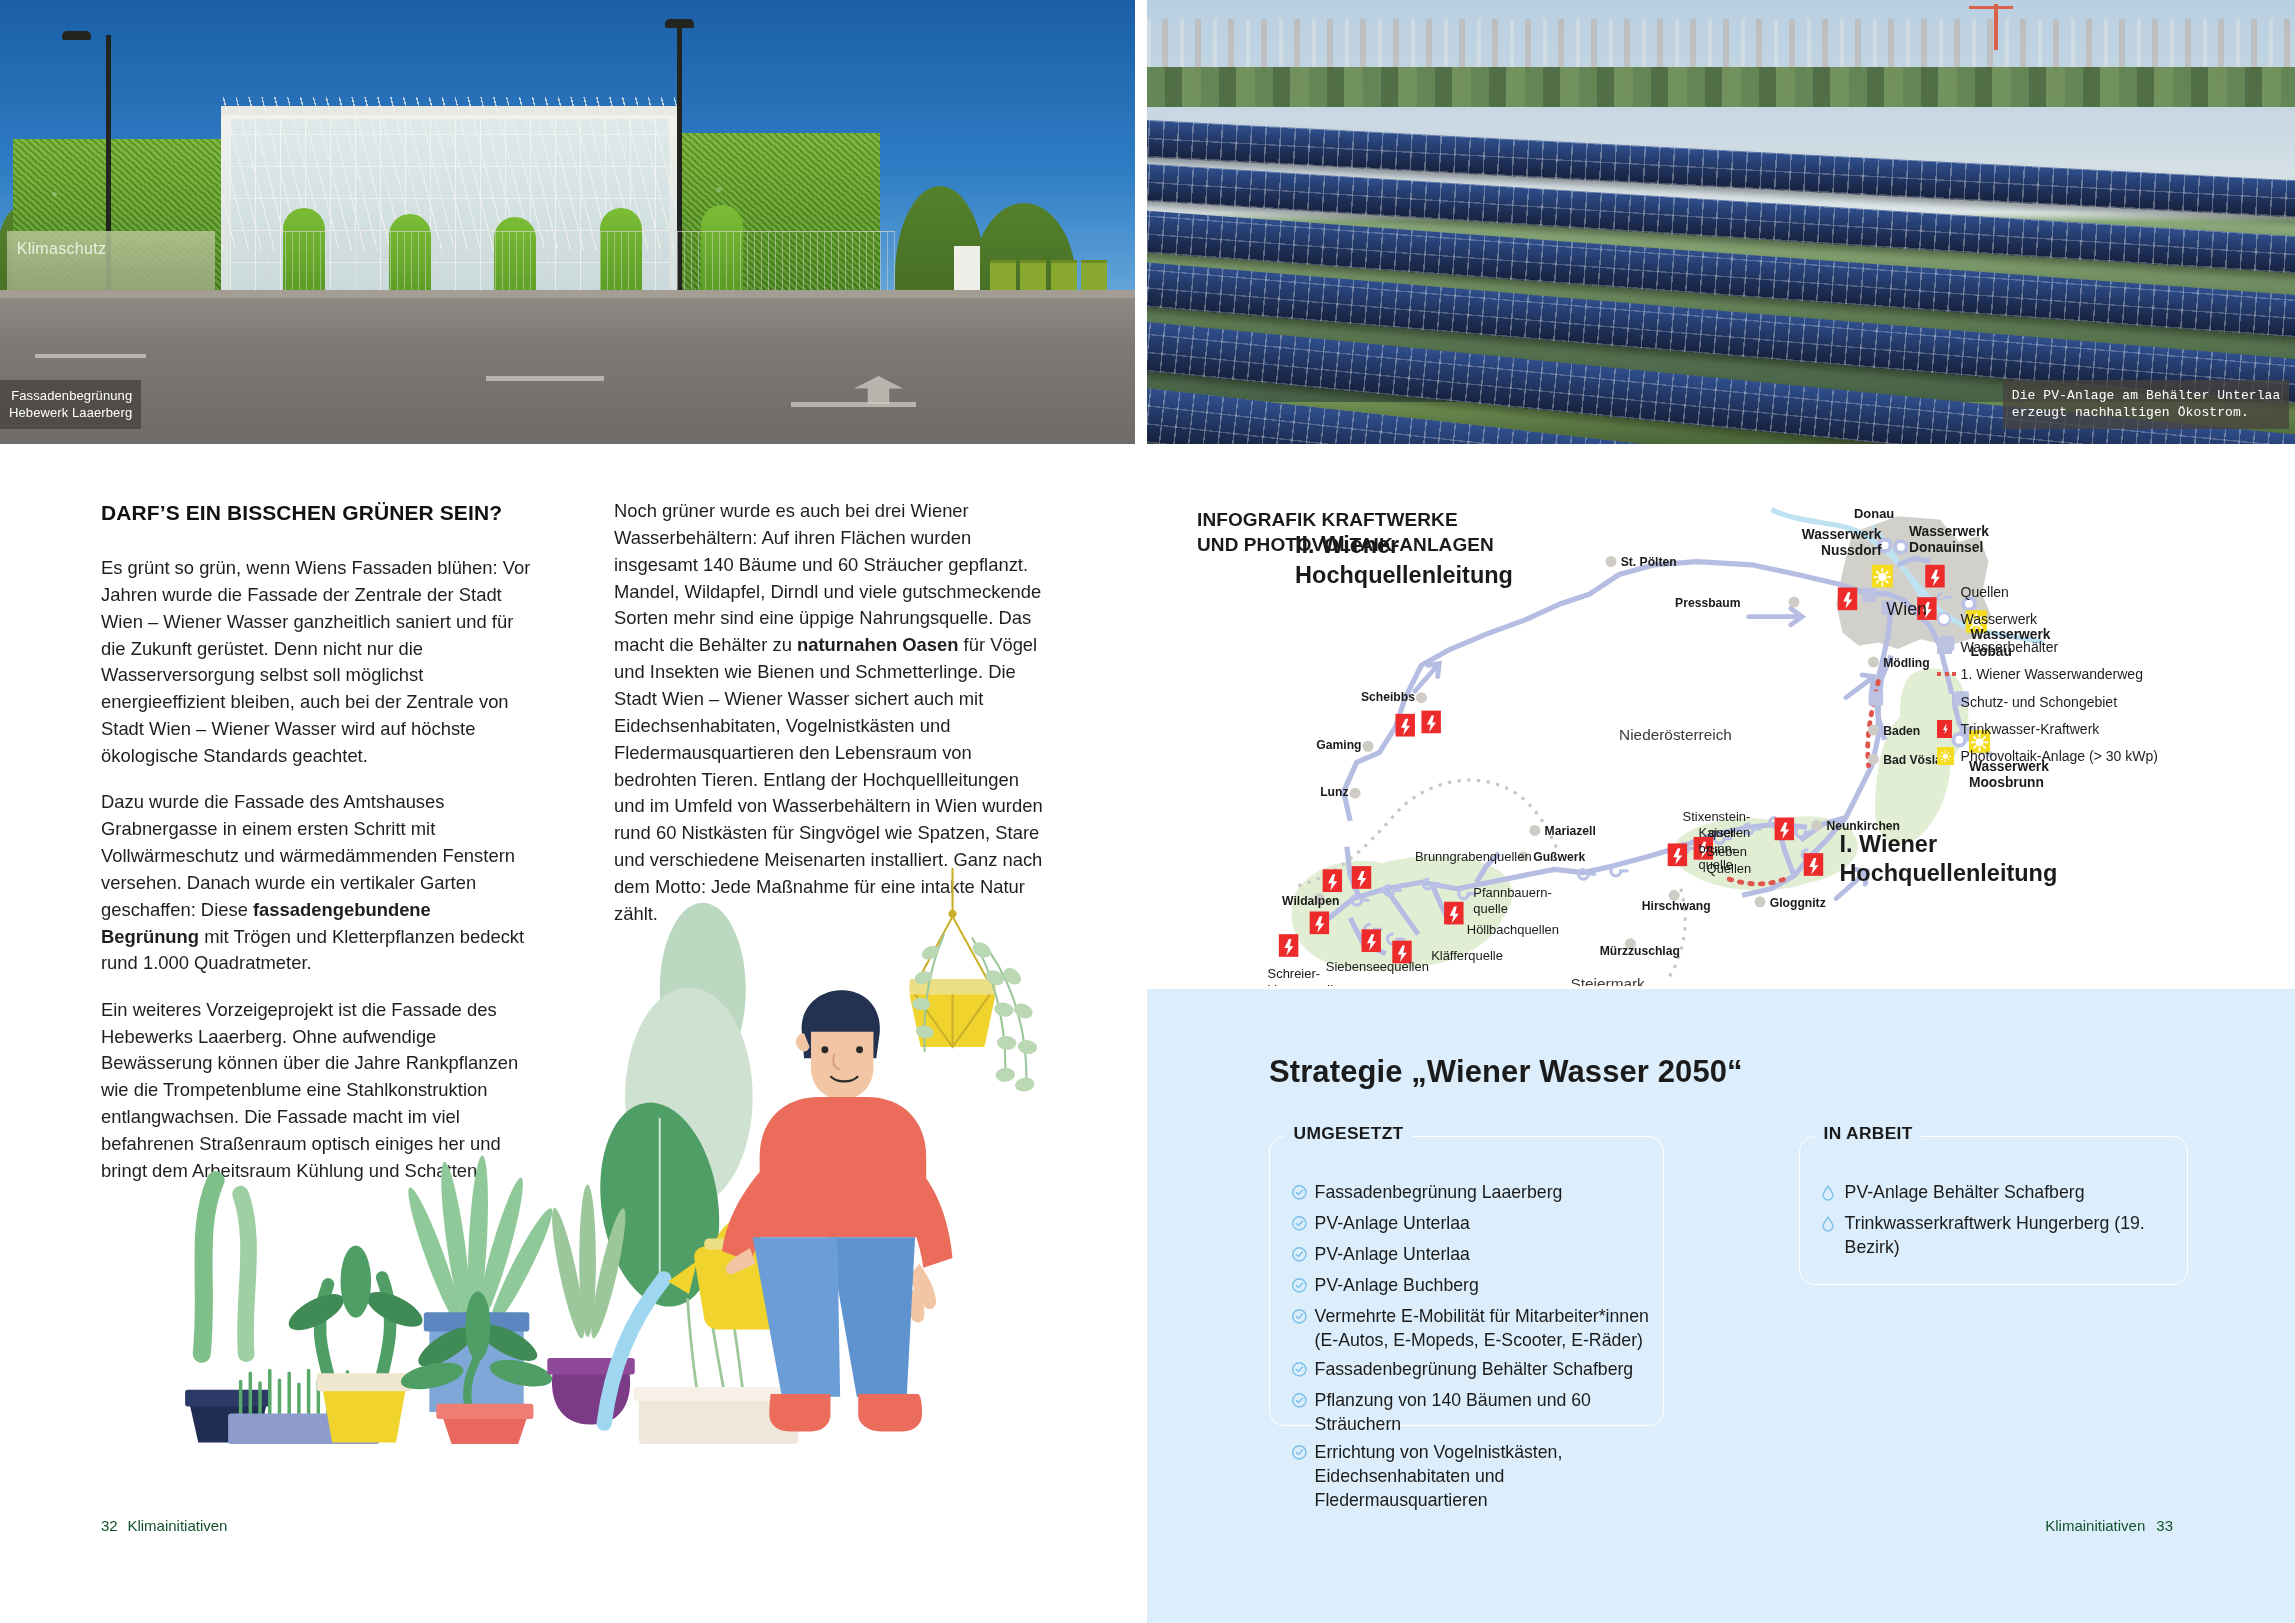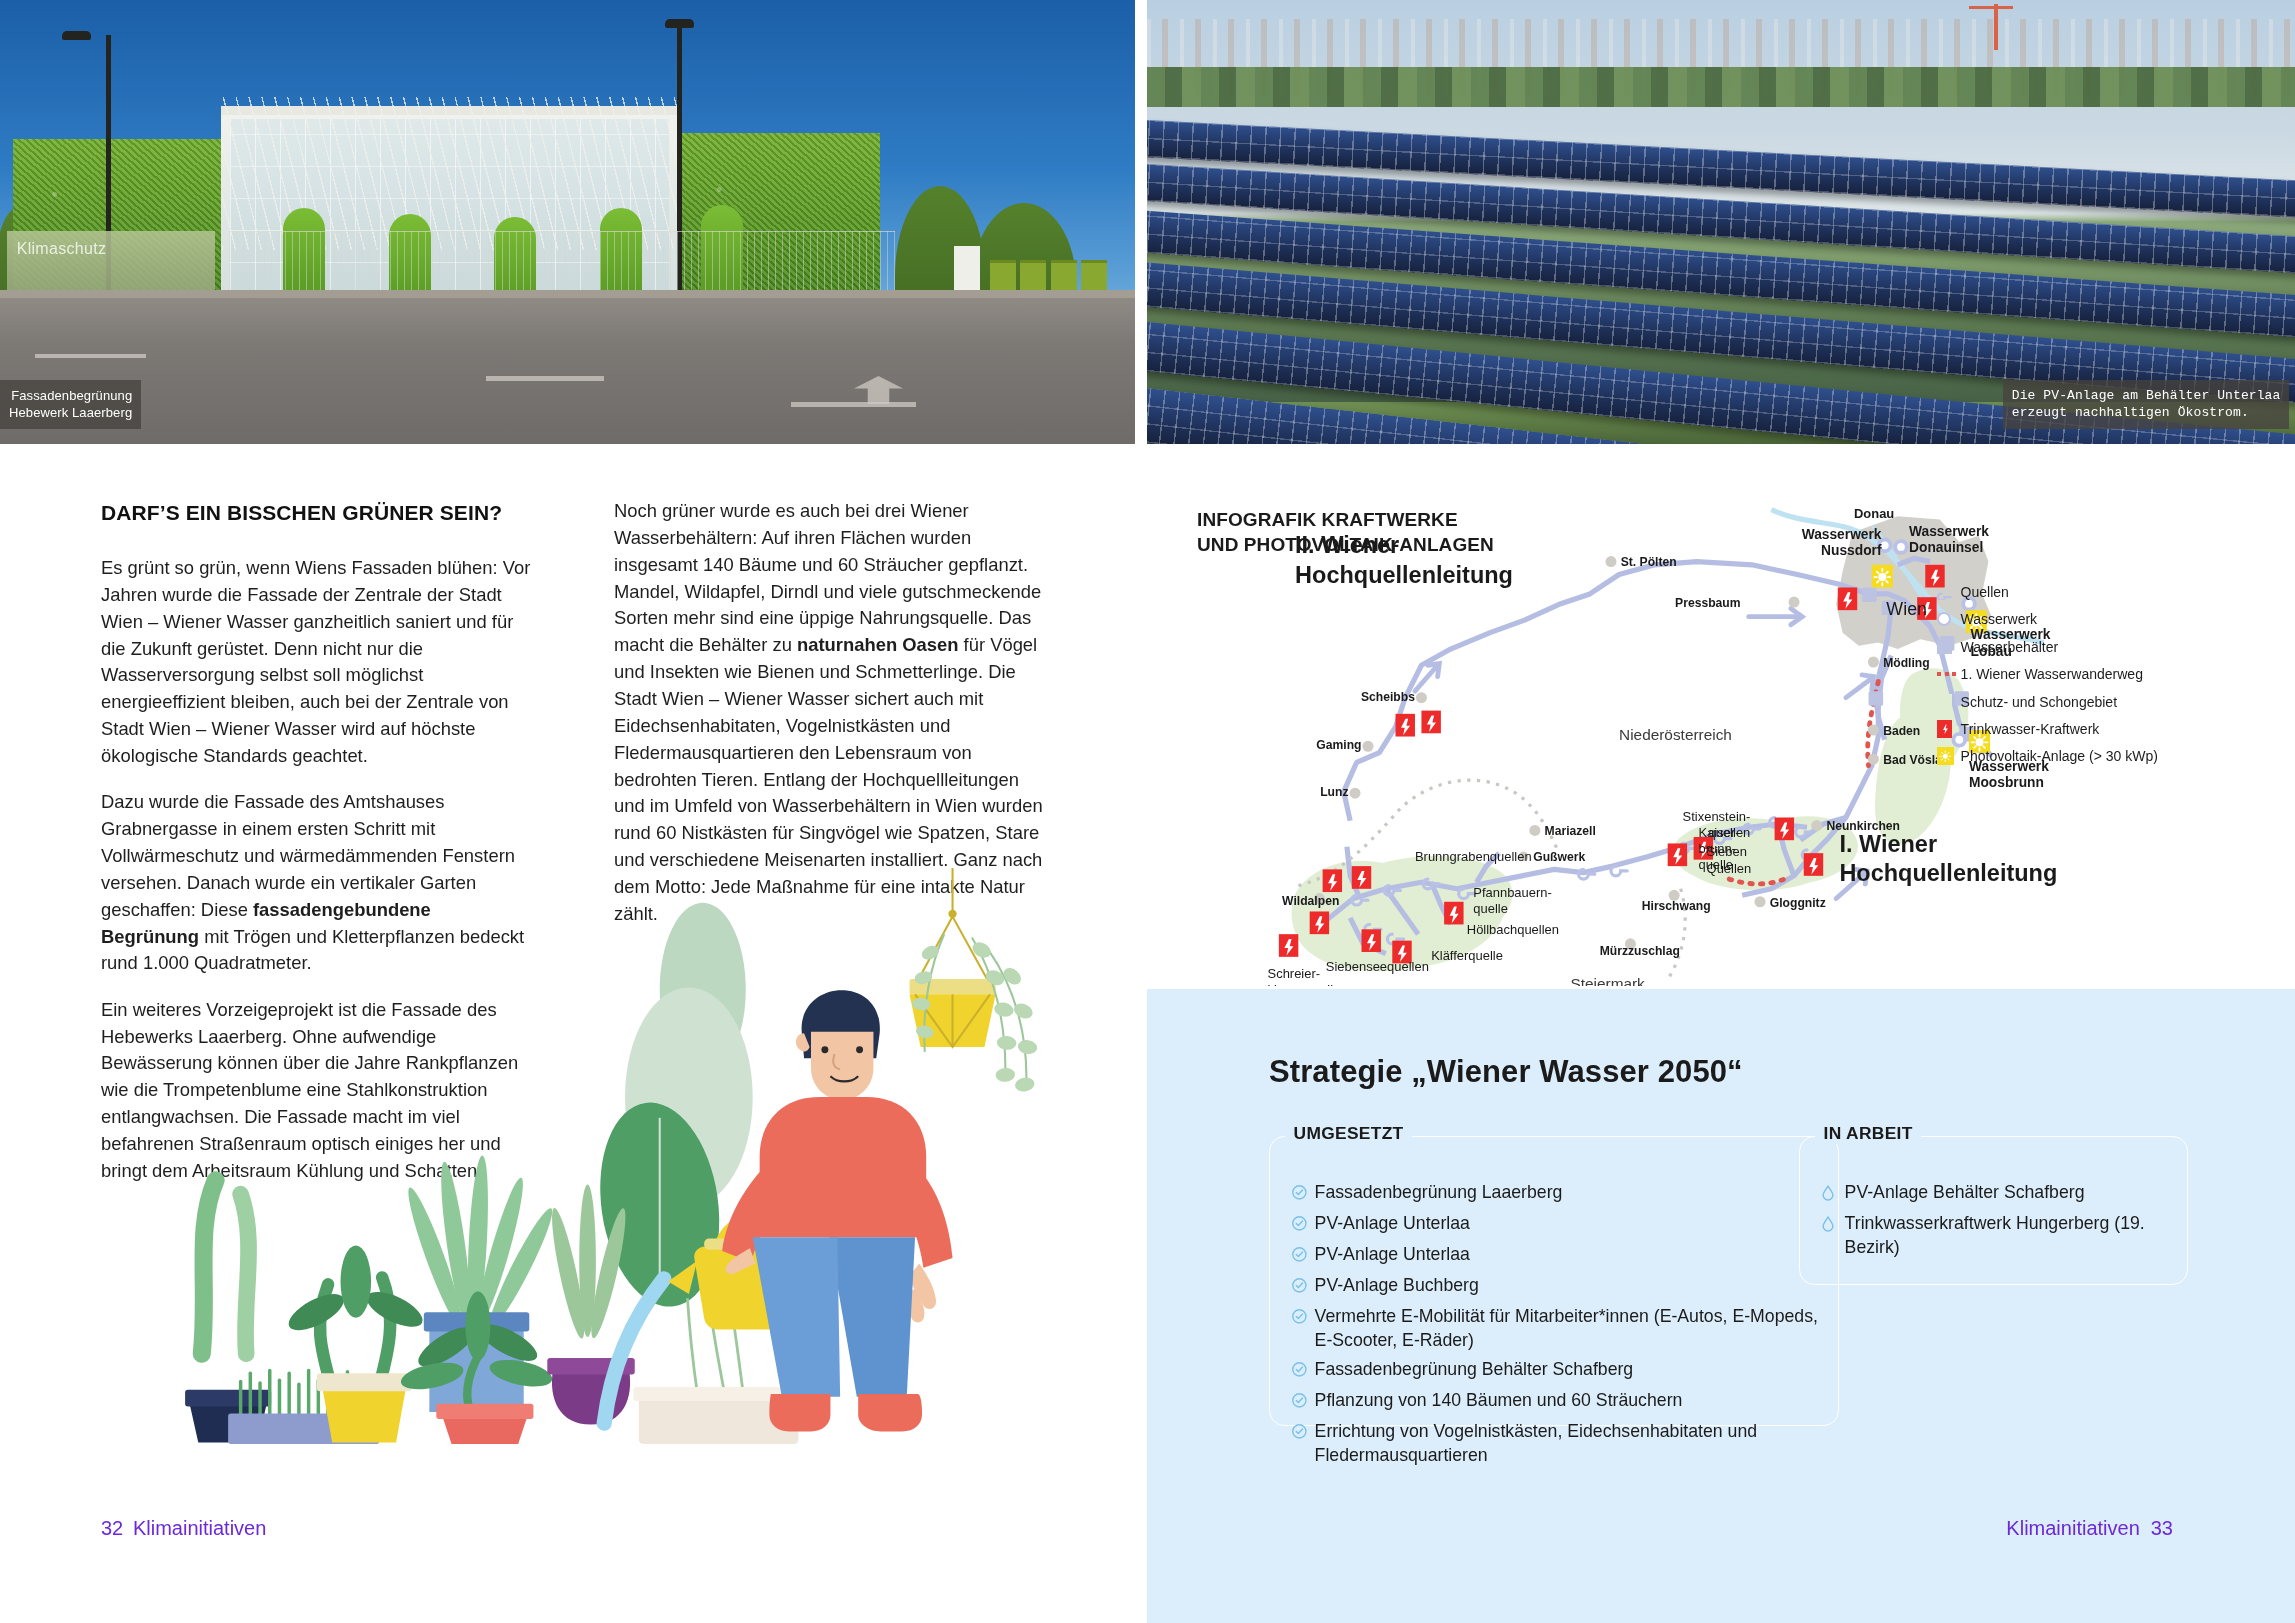--- a/index.html
+++ b/index.html
@@ -156,33 +156,33 @@
     position:absolute; left:1147px; top:989px; width:1148px; height:634px;
     background:#dceefb;
   }
   .strategy h2 {
     position:absolute; left:122px; top:65px;
     font-size:31px; font-weight:bold; color:#1b1b1b; letter-spacing:0.1px;
   }
   .fieldset {
     position:absolute; border:1.7px solid #ffffff; border-radius:15.3px;
   }
-  .fs-umgesetzt { left:122px; top:147px; width:570px; height:290px; }
+  .fs-umgesetzt { left:122px; top:147px; width:395px; height:290px; }
   .fs-arbeit    { left:652px; top:147px; width:389px; height:149px; }
   .fs-legend {
     position:absolute; top:-14px; left:15.3px; background:#dceefb;
     padding:0 8.3px; font-size:17.4px; font-weight:bold; color:#1a1a1a; letter-spacing:0.3px;
   }
   .fs-list { position:absolute; left:21px; top:43px; width:93%; }
   .fs-item { display:flex; align-items:flex-start; margin-bottom:4.2px; font-size:17.7px; line-height:1.36; color:#1b1b1b; }
   .fs-bullet { flex:none; width:23.6px; padding-top:2.8px; }
   .fs-text { flex:1; }
 
   
-  .footer { position:absolute; font-size:20px; color:#6d28d9; }
+  .footer { position:absolute; font-size:15px; color:#14532d; }
   .footer-left  { left:101px; top:1517px; }
   .footer-right { right:101px; top:1517px; }
   .footer .pg { margin-right:9.7px; }
   .footer .pg-after { margin-left:11px; }
 </style>
 </head>
 <body>
 
 <div class="page-left">
 

